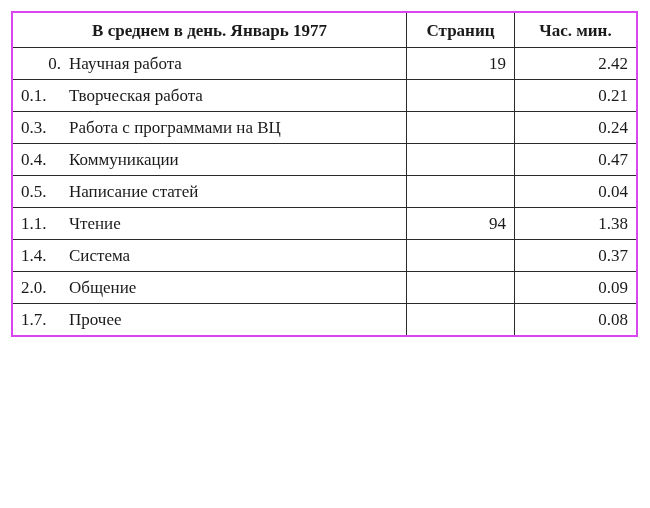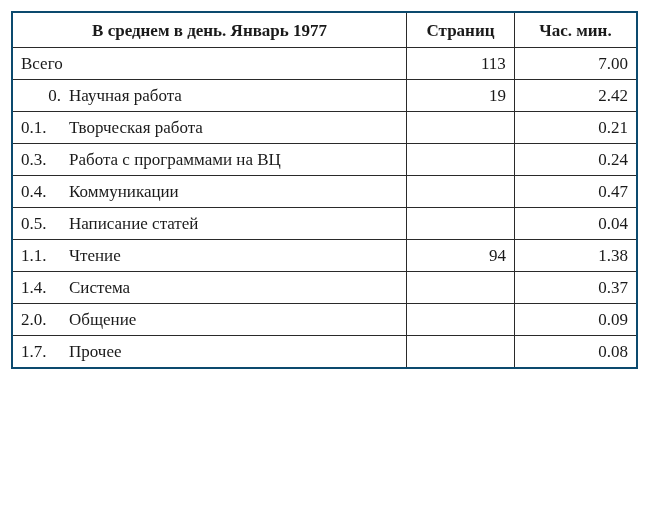--- a/index.html
+++ b/index.html
@@ -1,20 +1,20 @@
 <!DOCTYPE html>
 <html><head>
 <meta charset="utf-8">
 <style>
   html, body { margin: 0; padding: 0; background: #ffffff; }
   body { width: 650px; height: 508px; position: relative; overflow: hidden; }
   table {
     position: absolute; left: 11px; top: 11px;
     width: 627px; border-collapse: collapse;
-    border: 2px solid #0c4a6e;
+    border: 2px solid #d946ef;
     font-family: "Liberation Serif", "DejaVu Serif", serif;
     font-size: 17px; color: #1a1a1a;
   }
   th, td {
     border: 1px solid #2a2a2a;
     height: 31px; padding: 0 8px; line-height: 31px;
     white-space: nowrap;
   }
   th { font-weight: bold; height: 34px; font-size: 17px; }
   col.c1 { width: 396px; }
@@ -35,25 +35,20 @@
       <col class="c3">
     </colgroup>
   <thead>
     <tr>
       <th>В среднем в день. Январь 1977</th>
       <th>Страниц</th>
       <th>Час. мин.</th>
     </tr>
   </thead>
   <tbody>
-    <tr>
-      <td class="label">Всего</td>
-      <td class="num">113</td>
-      <td class="num">7.00</td>
-    </tr>
     <tr>
       <td class="label"><span class="code indent">0.</span><span>Научная работа</span></td>
       <td class="num">19</td>
       <td class="num">2.42</td>
     </tr>
     <tr>
       <td class="label"><span class="code">0.1.</span><span>Творческая работа</span></td>
       <td class="num"></td>
       <td class="num">0.21</td>
     </tr>

